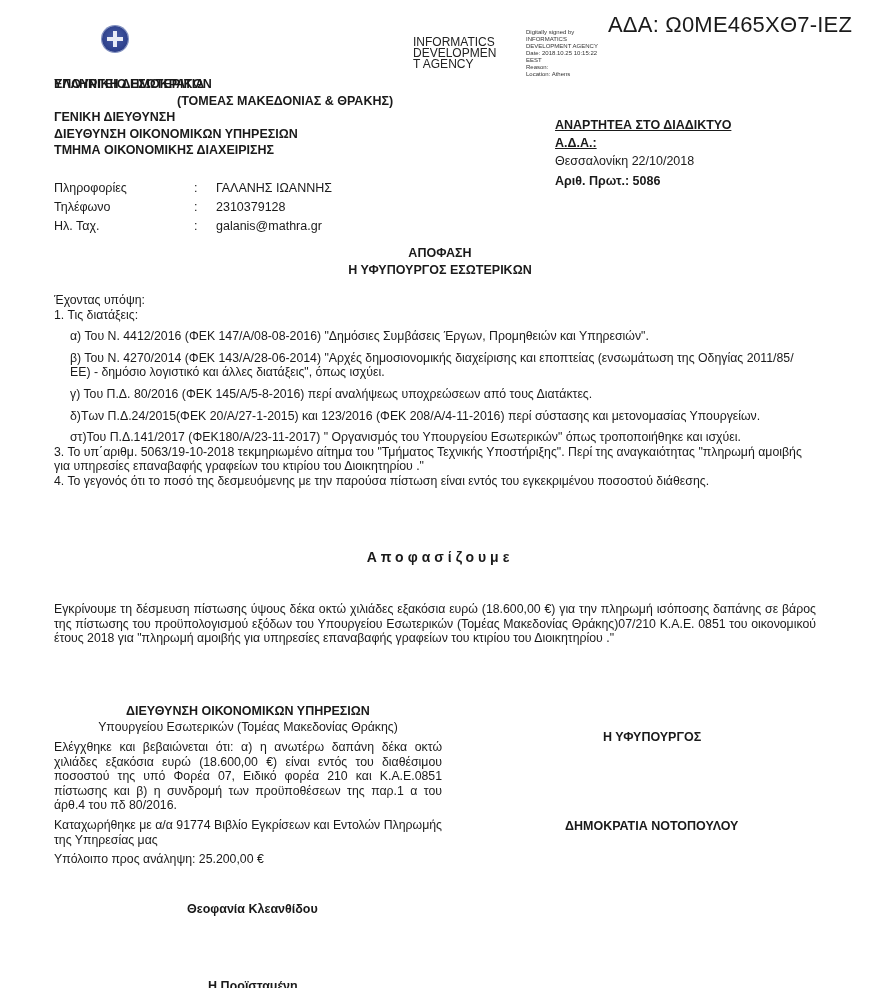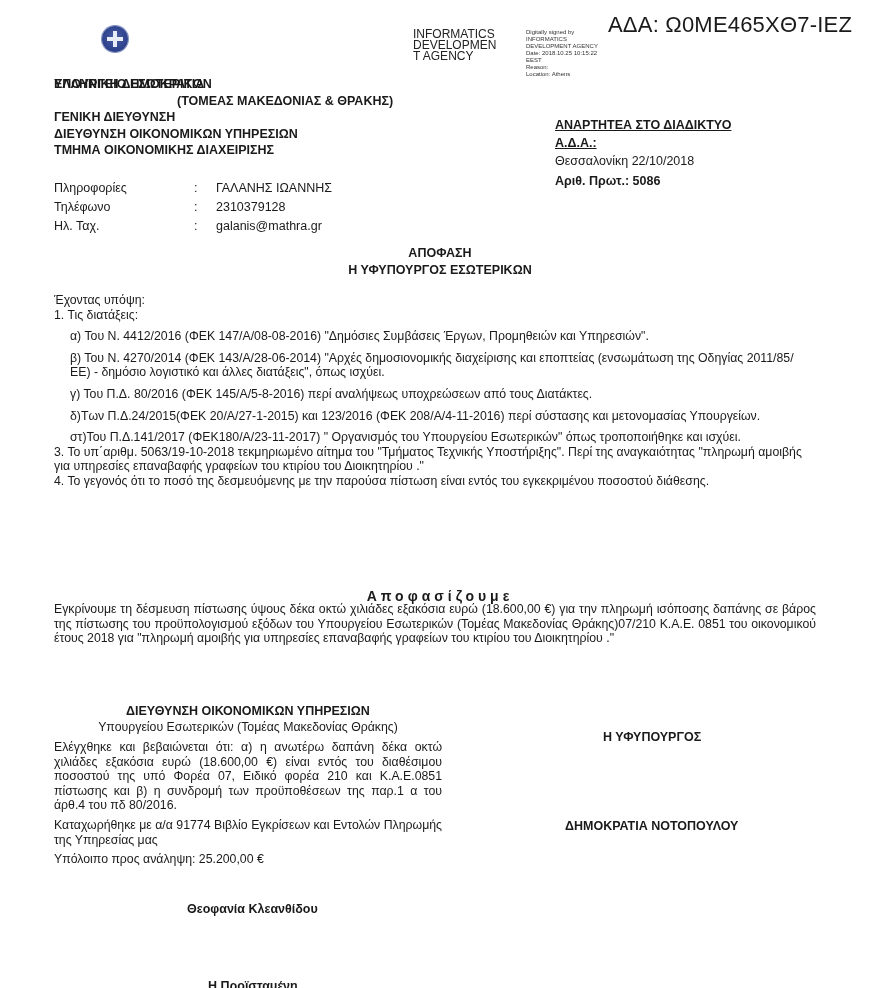--- a/index.html
+++ b/index.html
@@ -23,21 +23,21 @@
   .logo:after {
     content: ""; position: absolute; left: 5px; top: 11px; width: 16px; height: 4px; background: #e8ecf6;
   }
 
   .hdr { left: 54px; font-weight: bold; font-size: 12.5px; line-height: 16px; }
 
   .info-row { left: 54px; font-size: 12.5px; line-height: 18px; }
   .info-row .lbl { display: inline-block; width: 140px; margin-top: 19px; }
   .info-row .sep { display: inline-block; width: 22px; }
 
-  .sig-block { left: 413px; top: 29px; display: flex; align-items: flex-start; gap: 23px; }
+  .sig-block { left: 413px; top: 29px; display: flex; align-items: center; gap: 23px; }
   .sig-big { font-size: 12px; line-height: 11px; color: #222; width: 86px; }
   .sig-small { font-size: 6px; line-height: 7px; color: #333; margin-left: 4px; margin-top: 0px; }
 
   .ada { left: 608px; top: 12px; font-size: 22px; letter-spacing: 0.2px; }
 
   .right-col { left: 555px; font-size: 12.5px; line-height: 20px; }
 
   .center { left: 0; width: 880px; text-align: center; }
 
   .body-text { font-size: 12.3px; line-height: 14.6px; }
@@ -101,21 +101,21 @@
   <div>1.   Τις διατάξεις:</div>
   <div class="ind">α) Του Ν. 4412/2016 (ΦΕΚ 147/Α/08-08-2016) "Δημόσιες Συμβάσεις Έργων, Προμηθειών και Υπηρεσιών".</div>
   <div class="ind">β) Του Ν. 4270/2014 (ΦΕΚ 143/Α/28-06-2014) "Αρχές δημοσιονομικής διαχείρισης και εποπτείας (ενσωμάτωση της Οδηγίας 2011/85/ΕΕ) - δημόσιο λογιστικό και άλλες διατάξεις", όπως ισχύει.</div>
   <div class="ind">γ) Του Π.Δ. 80/2016 (ΦΕΚ 145/Α/5-8-2016) περί αναλήψεως υποχρεώσεων από τους Διατάκτες.</div>
   <div class="ind">δ)Των  Π.Δ.24/2015(ΦΕΚ 20/Α/27-1-2015) και 123/2016 (ΦΕΚ 208/Α/4-11-2016) περί σύστασης και μετονομασίας Υπουργείων.</div>
   <div class="ind">στ)Του Π.Δ.141/2017 (ΦΕΚ180/Α/23-11-2017) " Οργανισμός του Υπουργείου Εσωτερικών" όπως τροποποιήθηκε και ισχύει.</div>
   <div>3.   Το υπ΄αριθμ. 5063/19-10-2018 τεκμηριωμένο αίτημα του "Τμήματος Τεχνικής Υποστήριξης". Περί της αναγκαιότητας "πληρωμή αμοιβής για υπηρεσίες επαναβαφής γραφείων του κτιρίου του Διοικητηρίου ."</div>
   <div>4.   Το γεγονός ότι το ποσό της δεσμευόμενης με την παρούσα πίστωση είναι εντός του εγκεκριμένου ποσοστού διάθεσης.</div>
 </div>
 
-<div class="abs center dec-title" style="top:588px;">Αποφασίζουμε</div>
+<div class="abs center dec-title" style="top:549px;">Αποφασίζουμε</div>
 <div class="abs body-text justify" style="left:54px; top:602px; width:762px;">Εγκρίνουμε τη δέσμευση πίστωσης ύψους δέκα οκτώ  χιλιάδες εξακόσια ευρώ  (18.600,00 €) για την πληρωμή ισόποσης δαπάνης σε βάρος της πίστωσης του προϋπολογισμού εξόδων του  Υπουργείου Εσωτερικών (Τομέας Μακεδονίας Θράκης)07/210  Κ.Α.Ε. 0851 του οικονομικού έτους 2018 για "πληρωμή αμοιβής για υπηρεσίες επαναβαφής γραφείων του κτιρίου του Διοικητηρίου ."</div>
 
 <div class="abs" style="left:54px; top:703px; width:388px;">
   <div class="b" style="text-align:center; font-size:12.5px; line-height:16px;">ΔΙΕΥΘΥΝΣΗ ΟΙΚΟΝΟΜΙΚΩΝ ΥΠΗΡΕΣΙΩΝ</div>
   <div style="text-align:center; font-size:12.3px; line-height:16px;">Υπουργείου Εσωτερικών (Τομέας Μακεδονίας Θράκης)</div>
   <div class="body-text justify" style="margin-top:5px;">Ελέγχθηκε και βεβαιώνεται ότι: α) η ανωτέρω δαπάνη  δέκα οκτώ χιλιάδες εξακόσια ευρώ  (18.600,00 €) είναι εντός του διαθέσιμου ποσοστού της υπό Φορέα 07, Ειδικό φορέα 210 και Κ.Α.Ε.0851 πίστωσης και β) η συνδρομή των προϋποθέσεων της παρ.1 α του άρθ.4 του πδ 80/2016.</div>
   <div class="body-text justify" style="margin-top:5px;">Καταχωρήθηκε με α/α  91774  Βιβλίο Εγκρίσεων και Εντολών Πληρωμής της Υπηρεσίας μας</div>
   <div class="body-text" style="margin-top:5px;">Υπόλοιπο προς ανάληψη:  25.200,00  €</div>
 </div>
 <div class="abs b" style="left:187px; top:902px; font-size:12.5px;">Θεοφανία Κλεανθίδου</div>

